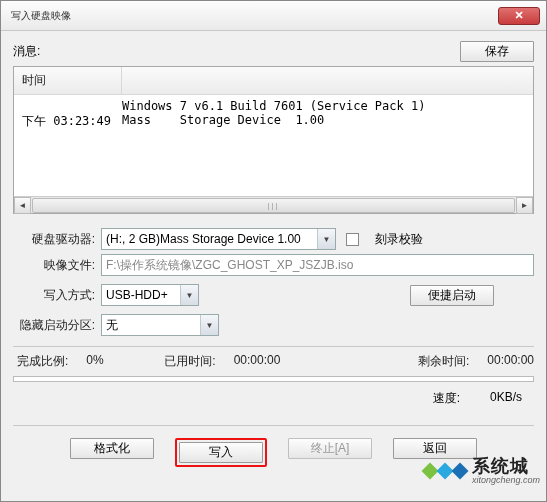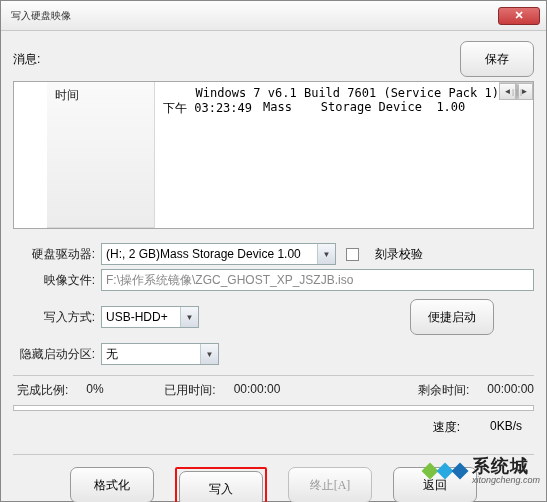--- a/index.html
+++ b/index.html
@@ -4,24 +4,24 @@
 <style>
 * { box-sizing: border-box; margin: 0; padding: 0; }
 body { font-family: "Microsoft YaHei", SimSun, Tahoma, sans-serif; font-size: 12px; background: #fff; }
 .window { width: 547px; height: 502px; border: 1px solid #888; background: #f0f0f0; position: relative; }
 .titlebar { height: 30px; background: linear-gradient(#fdfdfd,#eaeaea); border-bottom: 1px solid #c8c8c8; display: flex; align-items: center; padding: 0 6px 0 10px; }
 .titlebar .title { flex: 1; color: #333; font-size: 10px; }
 .close-btn { width: 42px; height: 18px; background: linear-gradient(#e07070,#c83c3c); border: 1px solid #8a2a2a; border-radius: 3px; display: flex; align-items: center; justify-content: center; color: #fff; font-weight: bold; font-size: 11px; cursor: pointer; }
 .content { padding: 6px 12px 8px 12px; }
 .row { display: flex; align-items: center; margin: 4px 0; }
 .msg-row { justify-content: space-between; }
-.btn { min-width: 74px; height: 36px; background: linear-gradient(#fdfdfd,#e6e6e6); border: 1px solid #9a9a9a; border-radius: 7px; display: inline-flex; align-items: center; justify-content: center; padding: 0 10px; cursor: pointer; font-size: 12px; font-family: Liberation Serif, serif; }
+.btn { min-width: 74px; height: 21px; background: linear-gradient(#fdfdfd,#e6e6e6); border: 1px solid #9a9a9a; border-radius: 1px; display: inline-flex; align-items: center; justify-content: center; padding: 0 10px; cursor: pointer; font-size: 12px; }
 .btn.disabled { color: #999; border-color: #c0c0c0; cursor: default; }
 .btn.small { min-width: 84px; }
-.log-box { border: 1px solid #a8a8a8; background: #fff; height: 148px; margin-top: 4px; display: flex; flex-direction: row; padding-left: 33px; }
+.log-box { border: 1px solid #a8a8a8; background: #fff; height: 148px; margin-top: 4px; display: flex; flex-direction: column; }
 .log-head { display: flex; border-bottom: 1px solid #d8d8d8; background: linear-gradient(#fafafa,#ececec); }
 .log-head-cell { padding: 5px 8px 5px 8px; border-right: 1px solid #d8d8d8; font-size: 12px; color: #222; }
 .col-time { width: 108px; }
 .col-event { flex: 1; }
 .log-body { flex: 1; overflow: hidden; padding: 4px 0; font-family: SimSun, monospace; font-size: 12px; }
 .log-row { display: flex; }
 .log-row .cell-time { width: 108px; padding-left: 8px; white-space: pre; }
 .log-row .cell-event { flex: 1; white-space: pre; }
 .scroll-horiz { height: 17px; background: #e9e9e9; border-top: 1px solid #ccc; display: flex; align-items: center; }
 .sb-arrow { width: 17px; height: 17px; background: linear-gradient(#fafafa,#e0e0e0); border: 1px solid #bbb; display: flex; align-items: center; justify-content: center; font-size: 8px; color: #444; }

